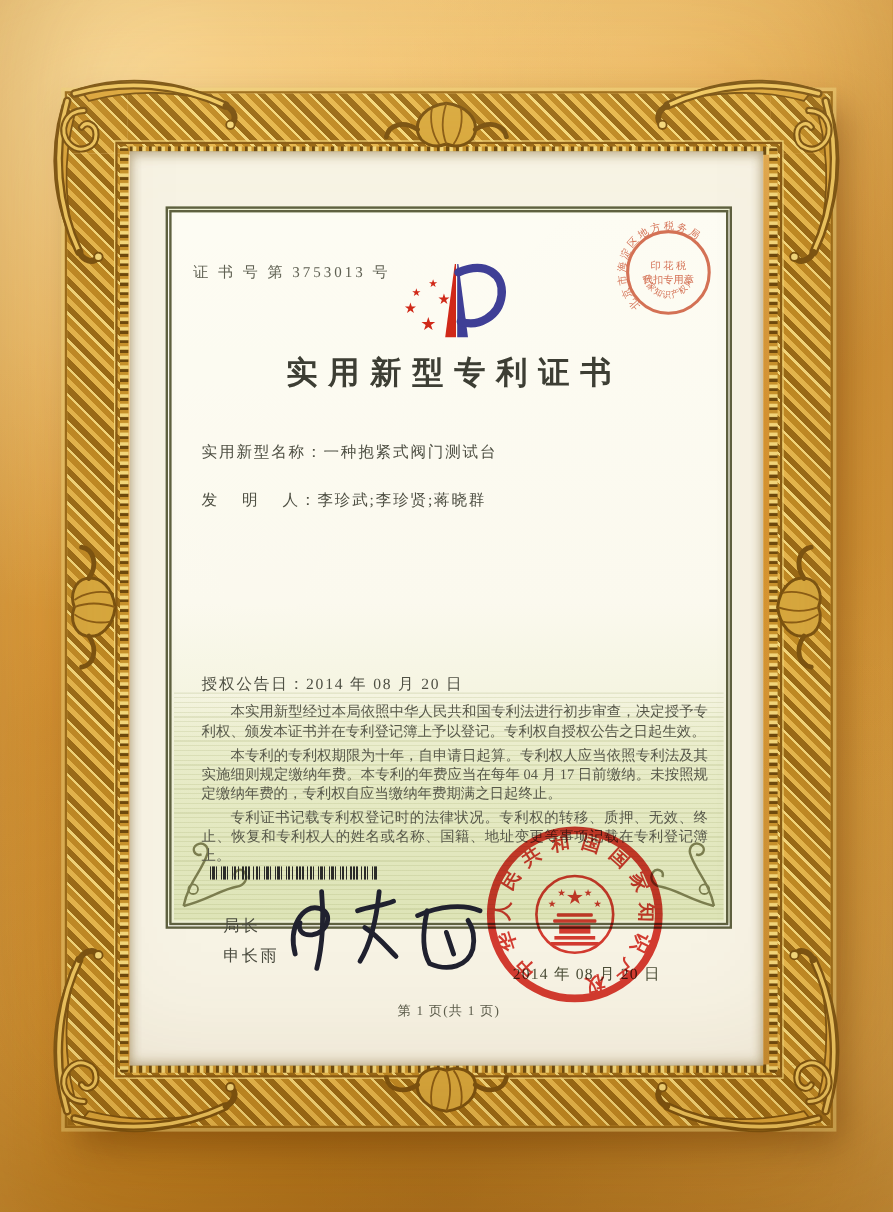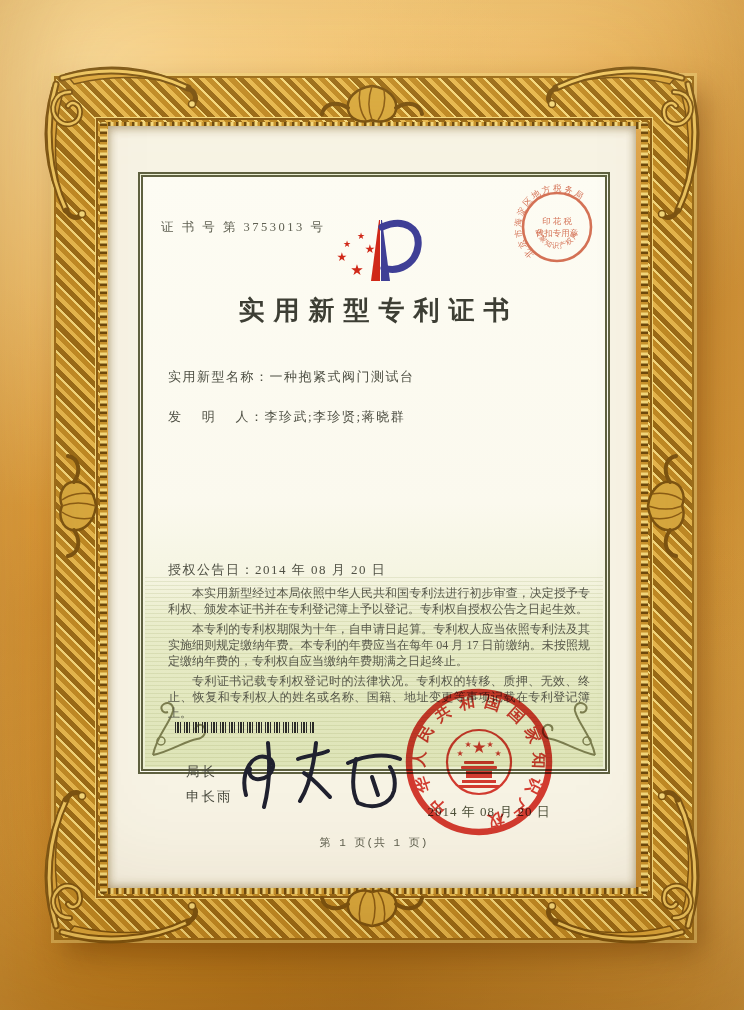--- a/index.html
+++ b/index.html
@@ -60,21 +60,21 @@
   .paras{position:absolute;left:25px;width:422px;top:408px;color:#57584a;}
   .paras p{margin:0 0 4px;text-indent:2em;font-size:12px;line-height:16px;text-align:justify;}
   .barcode{position:absolute;left:32px;top:545px;width:140px;height:11px;
     background:repeating-linear-gradient(90deg,#2b2b28 0 1px,transparent 1px 2px,#2b2b28 2px 4px,transparent 4px 5px,#2b2b28 5px 6px,transparent 6px 9px);}
   .signer{position:absolute;left:25px;top:582px;font-size:13.5px;letter-spacing:2px;color:#4a4b3f;line-height:25px;margin-left:18px;}
   .signature{position:absolute;left:85px;top:556px;width:190px;height:85px;}
   .seal{position:absolute;left:261px;top:510px;width:150px;height:150px;opacity:.9;mix-blend-mode:multiply;z-index:4;}
   .sealdate{position:absolute;left:266px;top:626px;width:160px;text-align:center;font-size:13px;
     letter-spacing:1px;color:#4c4e38;z-index:3;}
   .pagefooter{position:absolute;left:0;top:658px;width:100%;text-align:center;font-size:11px;
-    letter-spacing:1px;color:#5c5d4c;font-family:Liberation Mono, monospace;}
+    letter-spacing:1px;color:#5c5d4c;}
   .pcorner{position:absolute;width:64px;height:64px;bottom:8px;}
   .pcorner.l{left:4px}
   .pcorner.r{right:4px;transform:scaleX(-1)}
 </style>
 </head>
 <body>
 
 <div class="canvas">
 
   <svg width="0" height="0" style="position:absolute">

